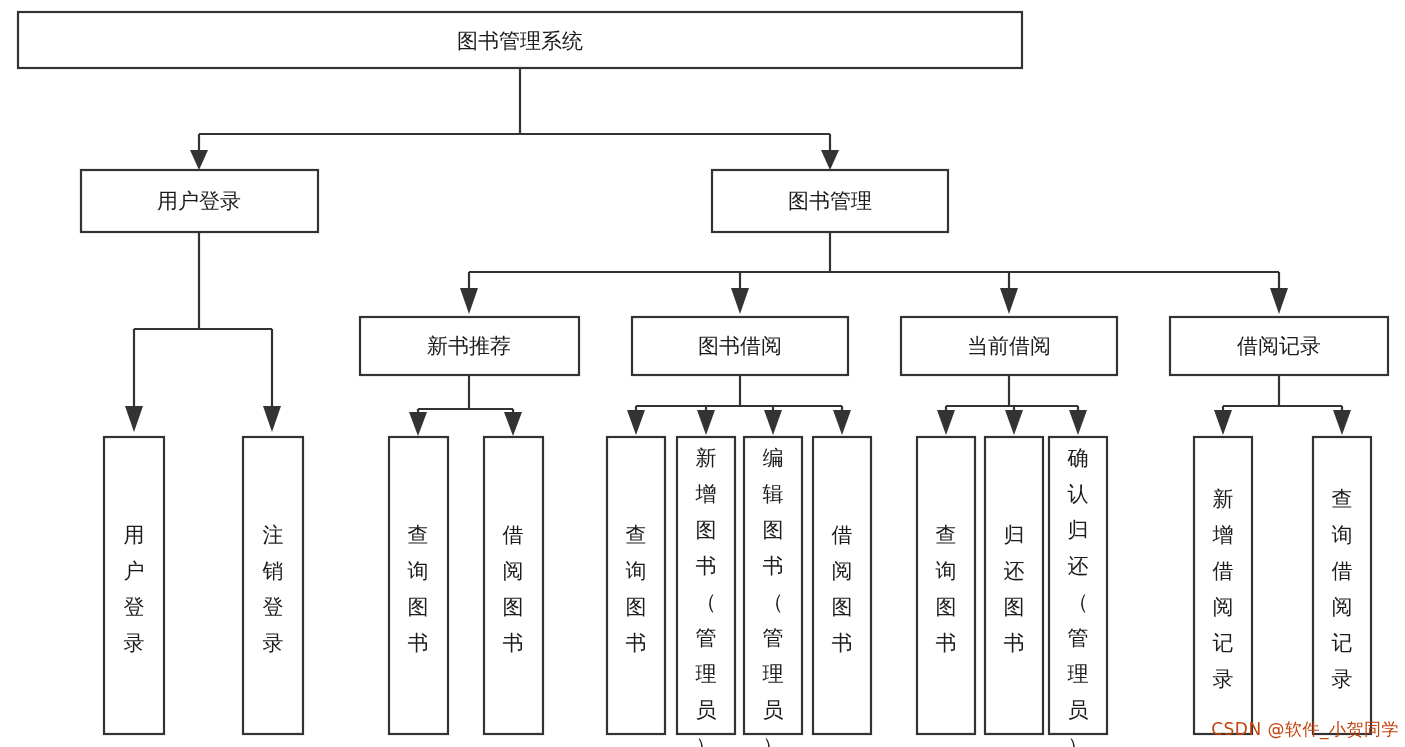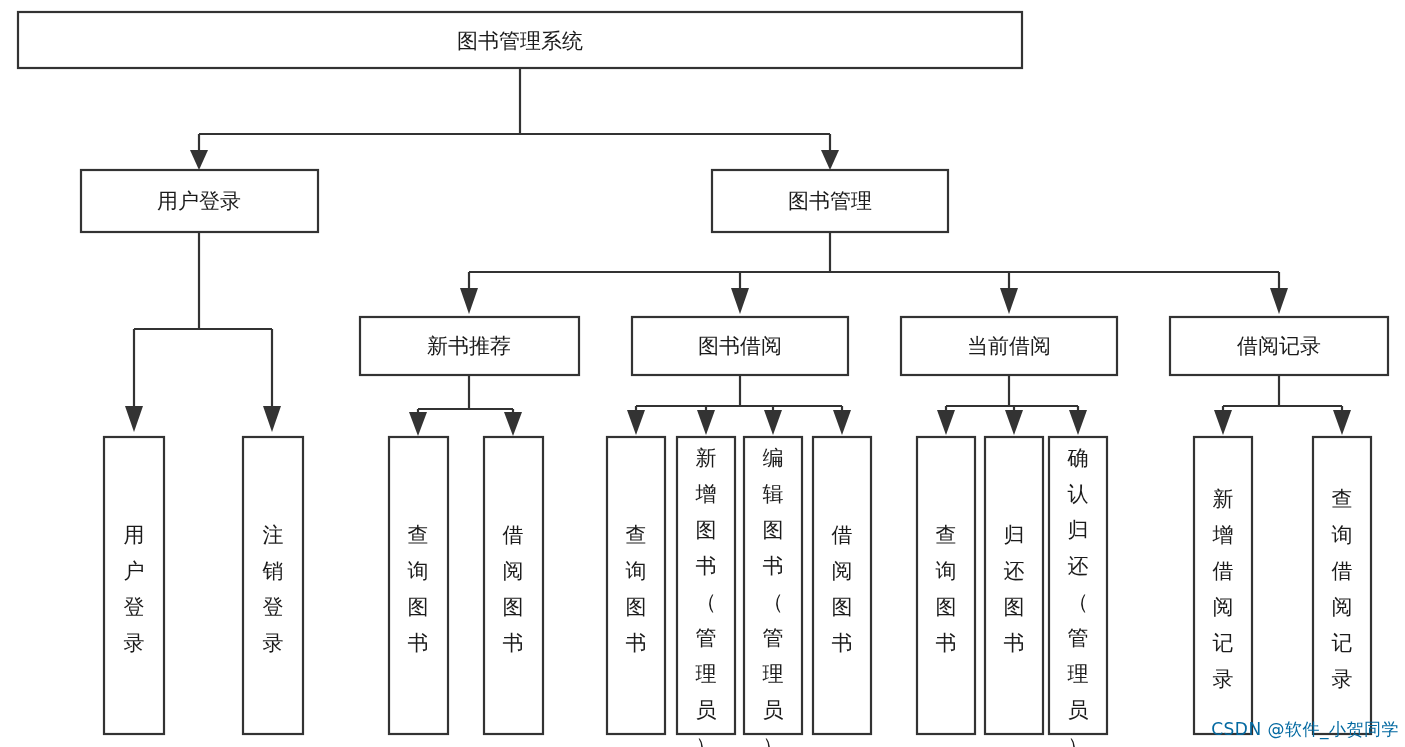--- a/index.html
+++ b/index.html
@@ -55,21 +55,21 @@
     font-size: 21px;
     fill: #1b1b1b;
     text-anchor: middle;
   }
   .watermark {
     position: absolute;
     right: 6px;
     bottom: 6px;
     font-family: "DejaVu Sans", "Liberation Sans", sans-serif;
     font-size: 17px;
-    color: #0369a1;
+    color: #c2410c;
     letter-spacing: 0.5px;
     white-space: nowrap;
     user-select: none;
   }
 </style>
 </head>
 <body>
 
 <div id="diagram-root">
 

